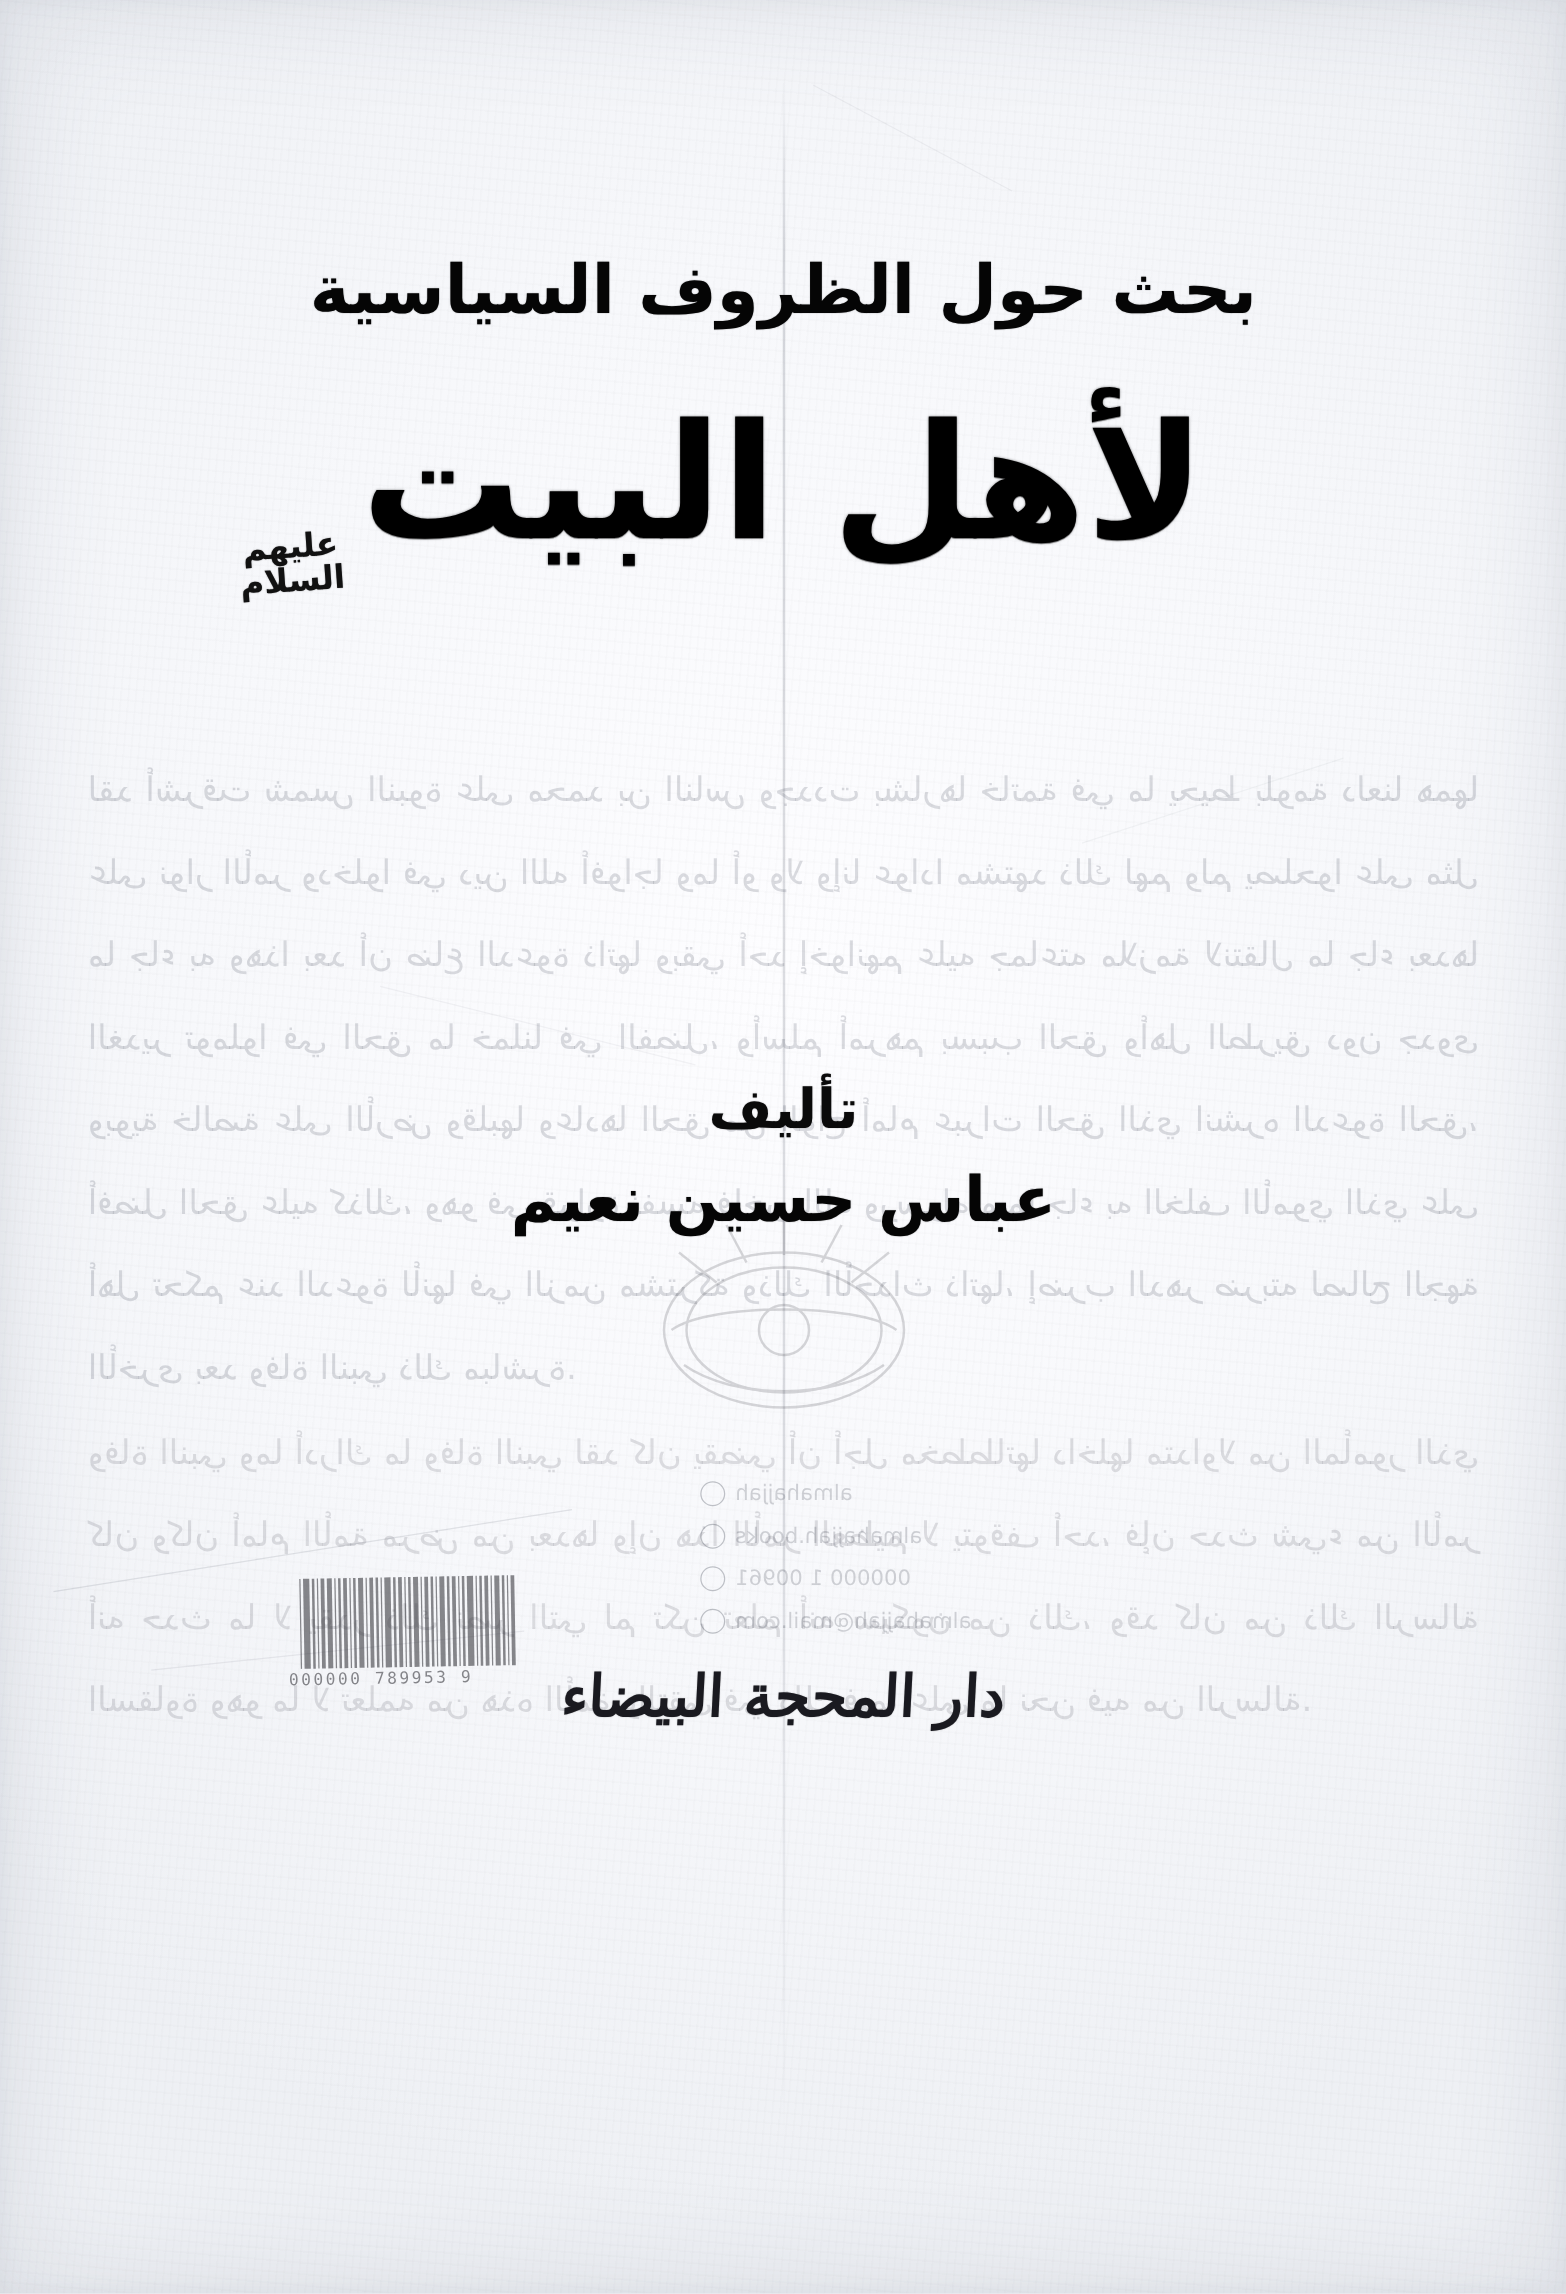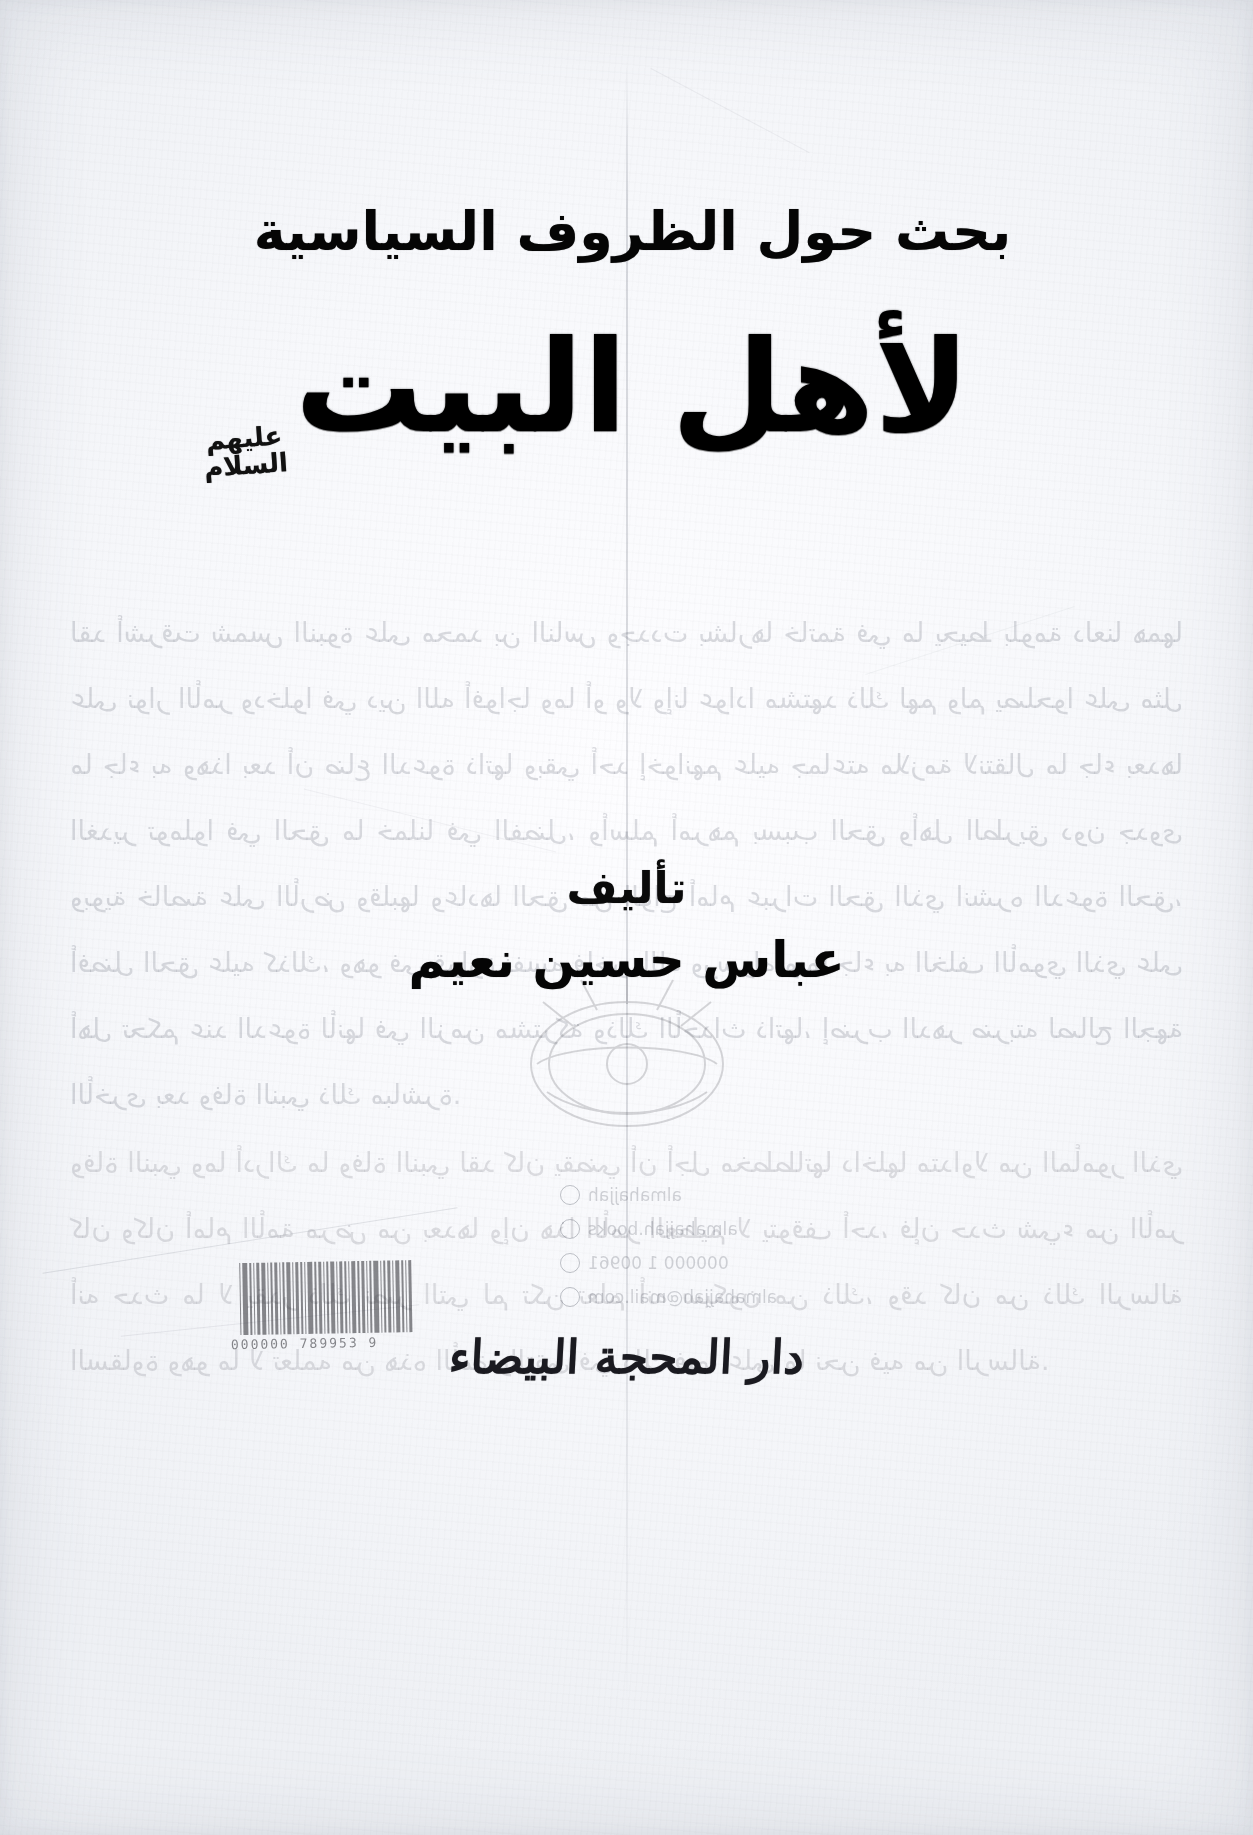--- a/index.html
+++ b/index.html
@@ -76,21 +76,21 @@
     user-select: none;
   }
   .bleed.b2 {
     top: 1130px;
     color: rgba(40,45,60,0.14);
   }
 
   
   .title-block {
     position: absolute;
-    left: 12px;
+    left: 0;
     right: 0;
     top: 196px;
     text-align: center;
   }
   .subtitle-line {
     font-family: "DejaVu Sans", sans-serif;
     font-weight: bold;
     font-size: 54px;
     line-height: 1.35;
     letter-spacing: 0px;

